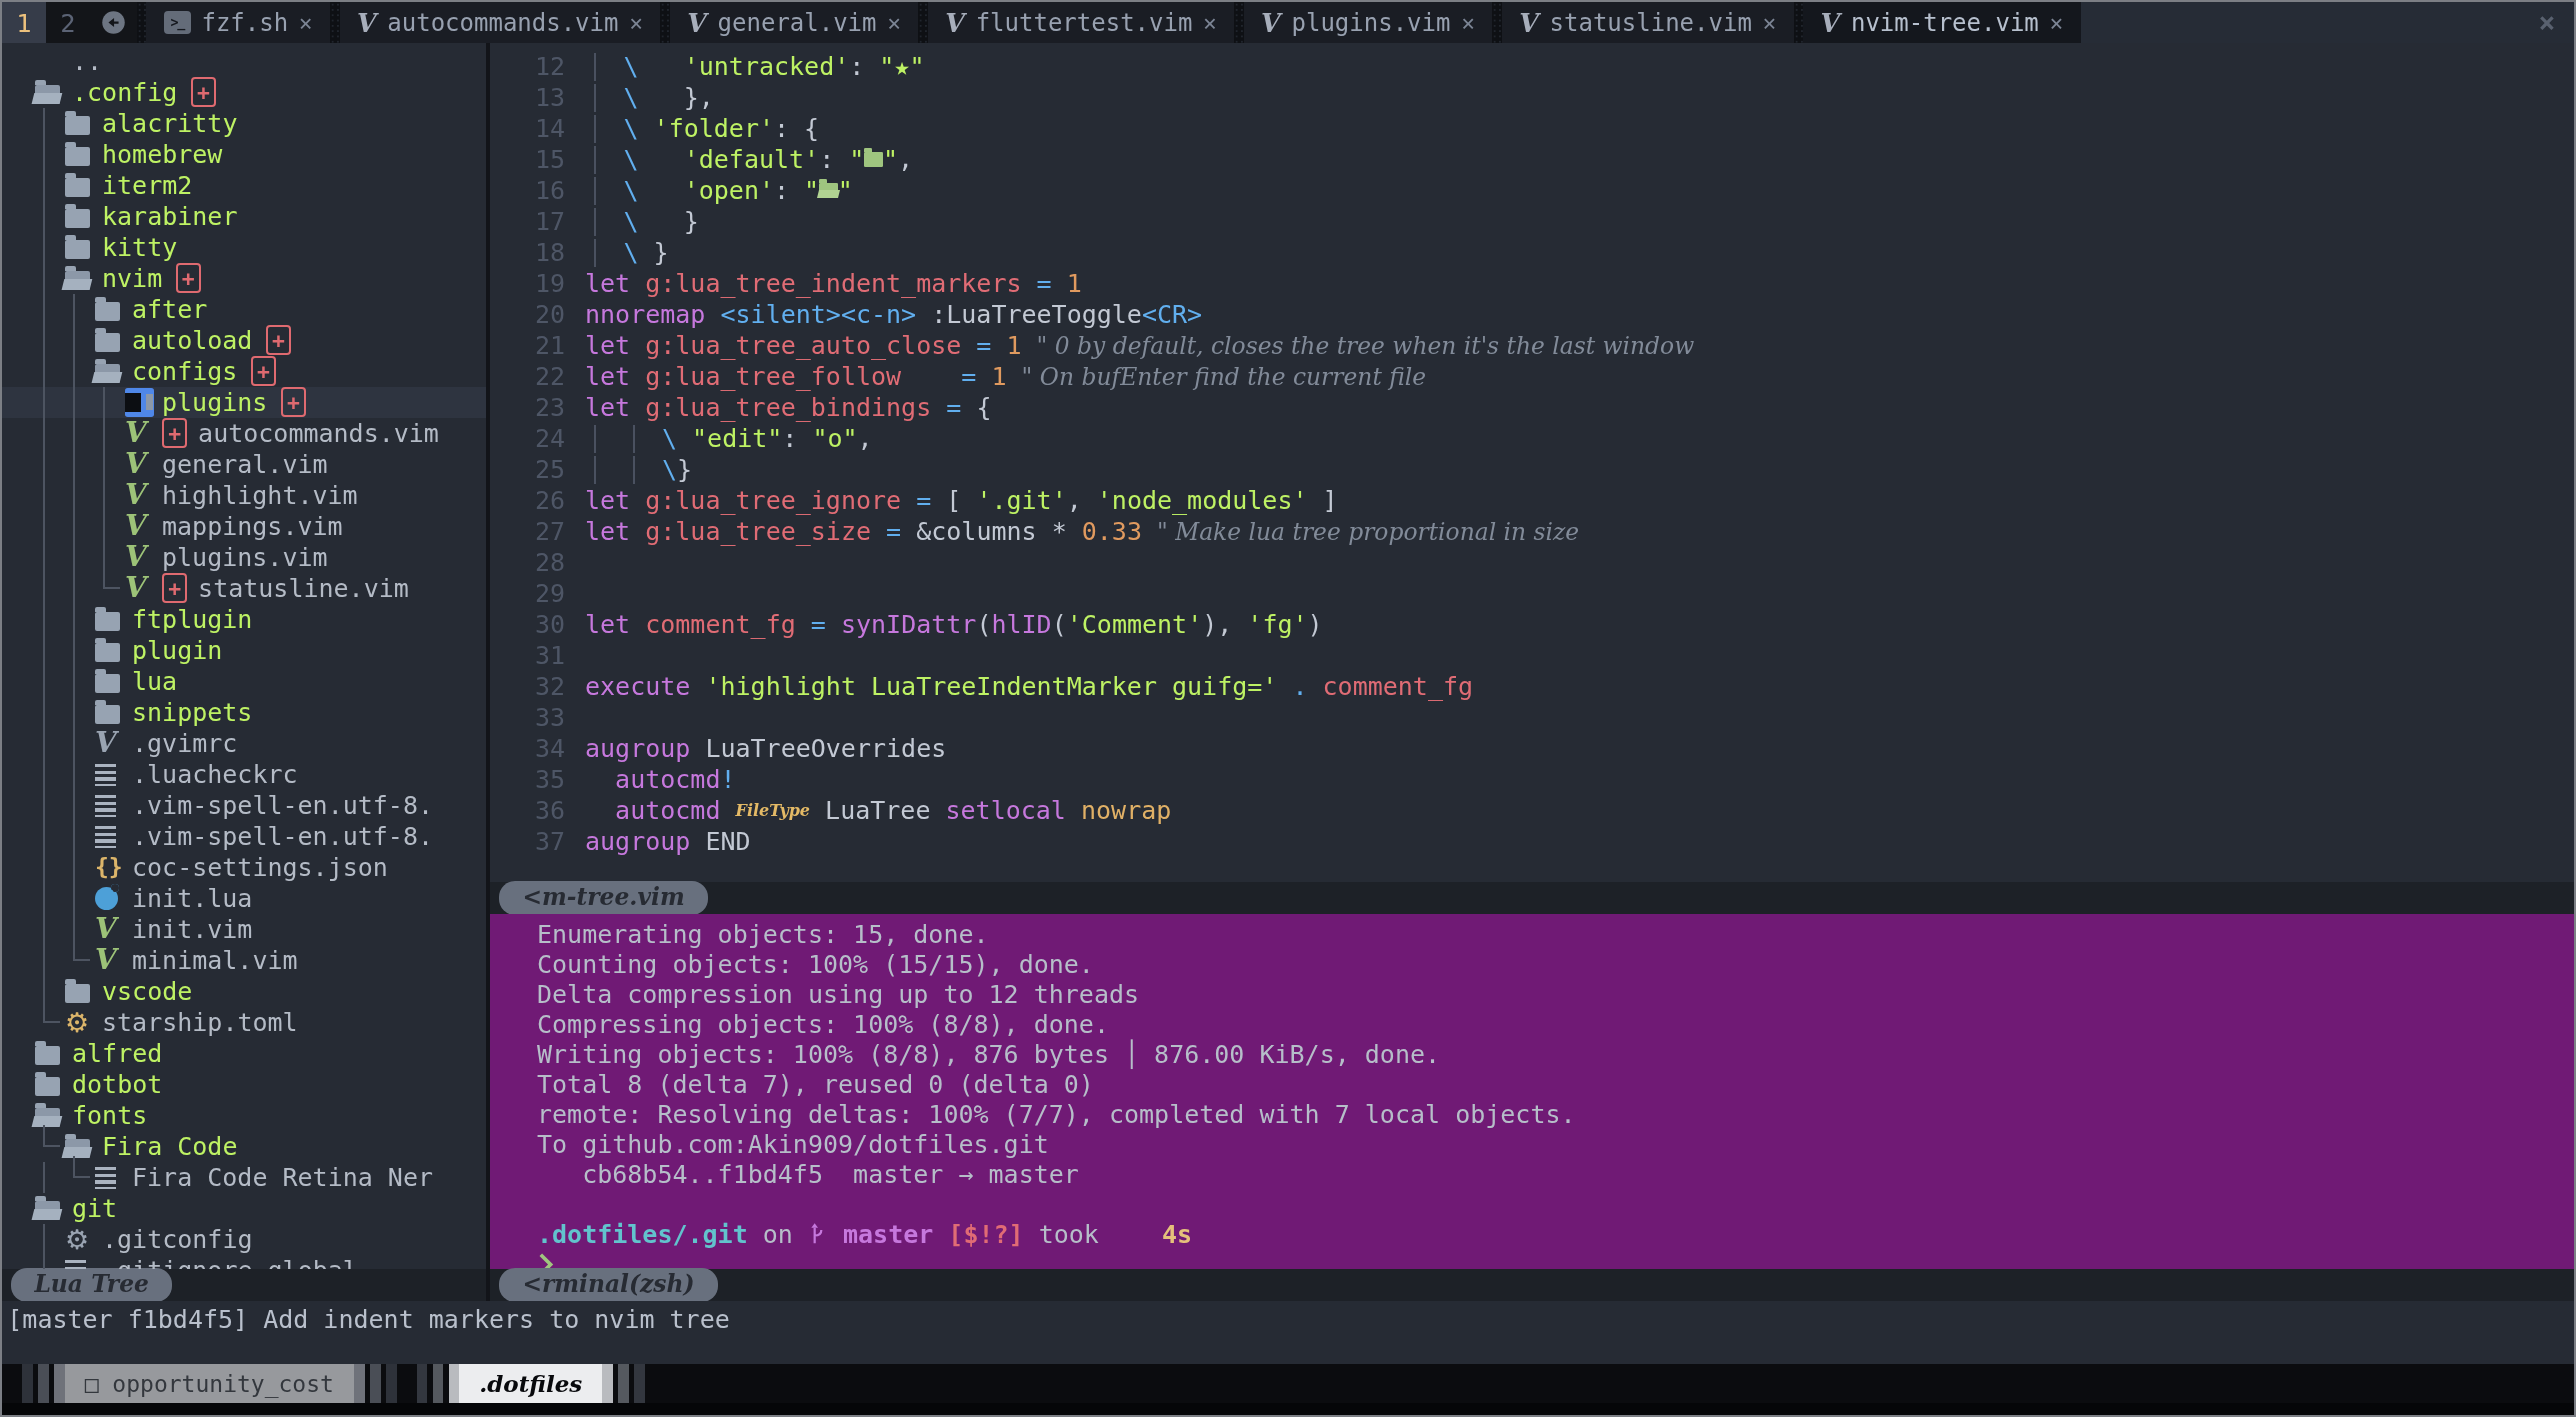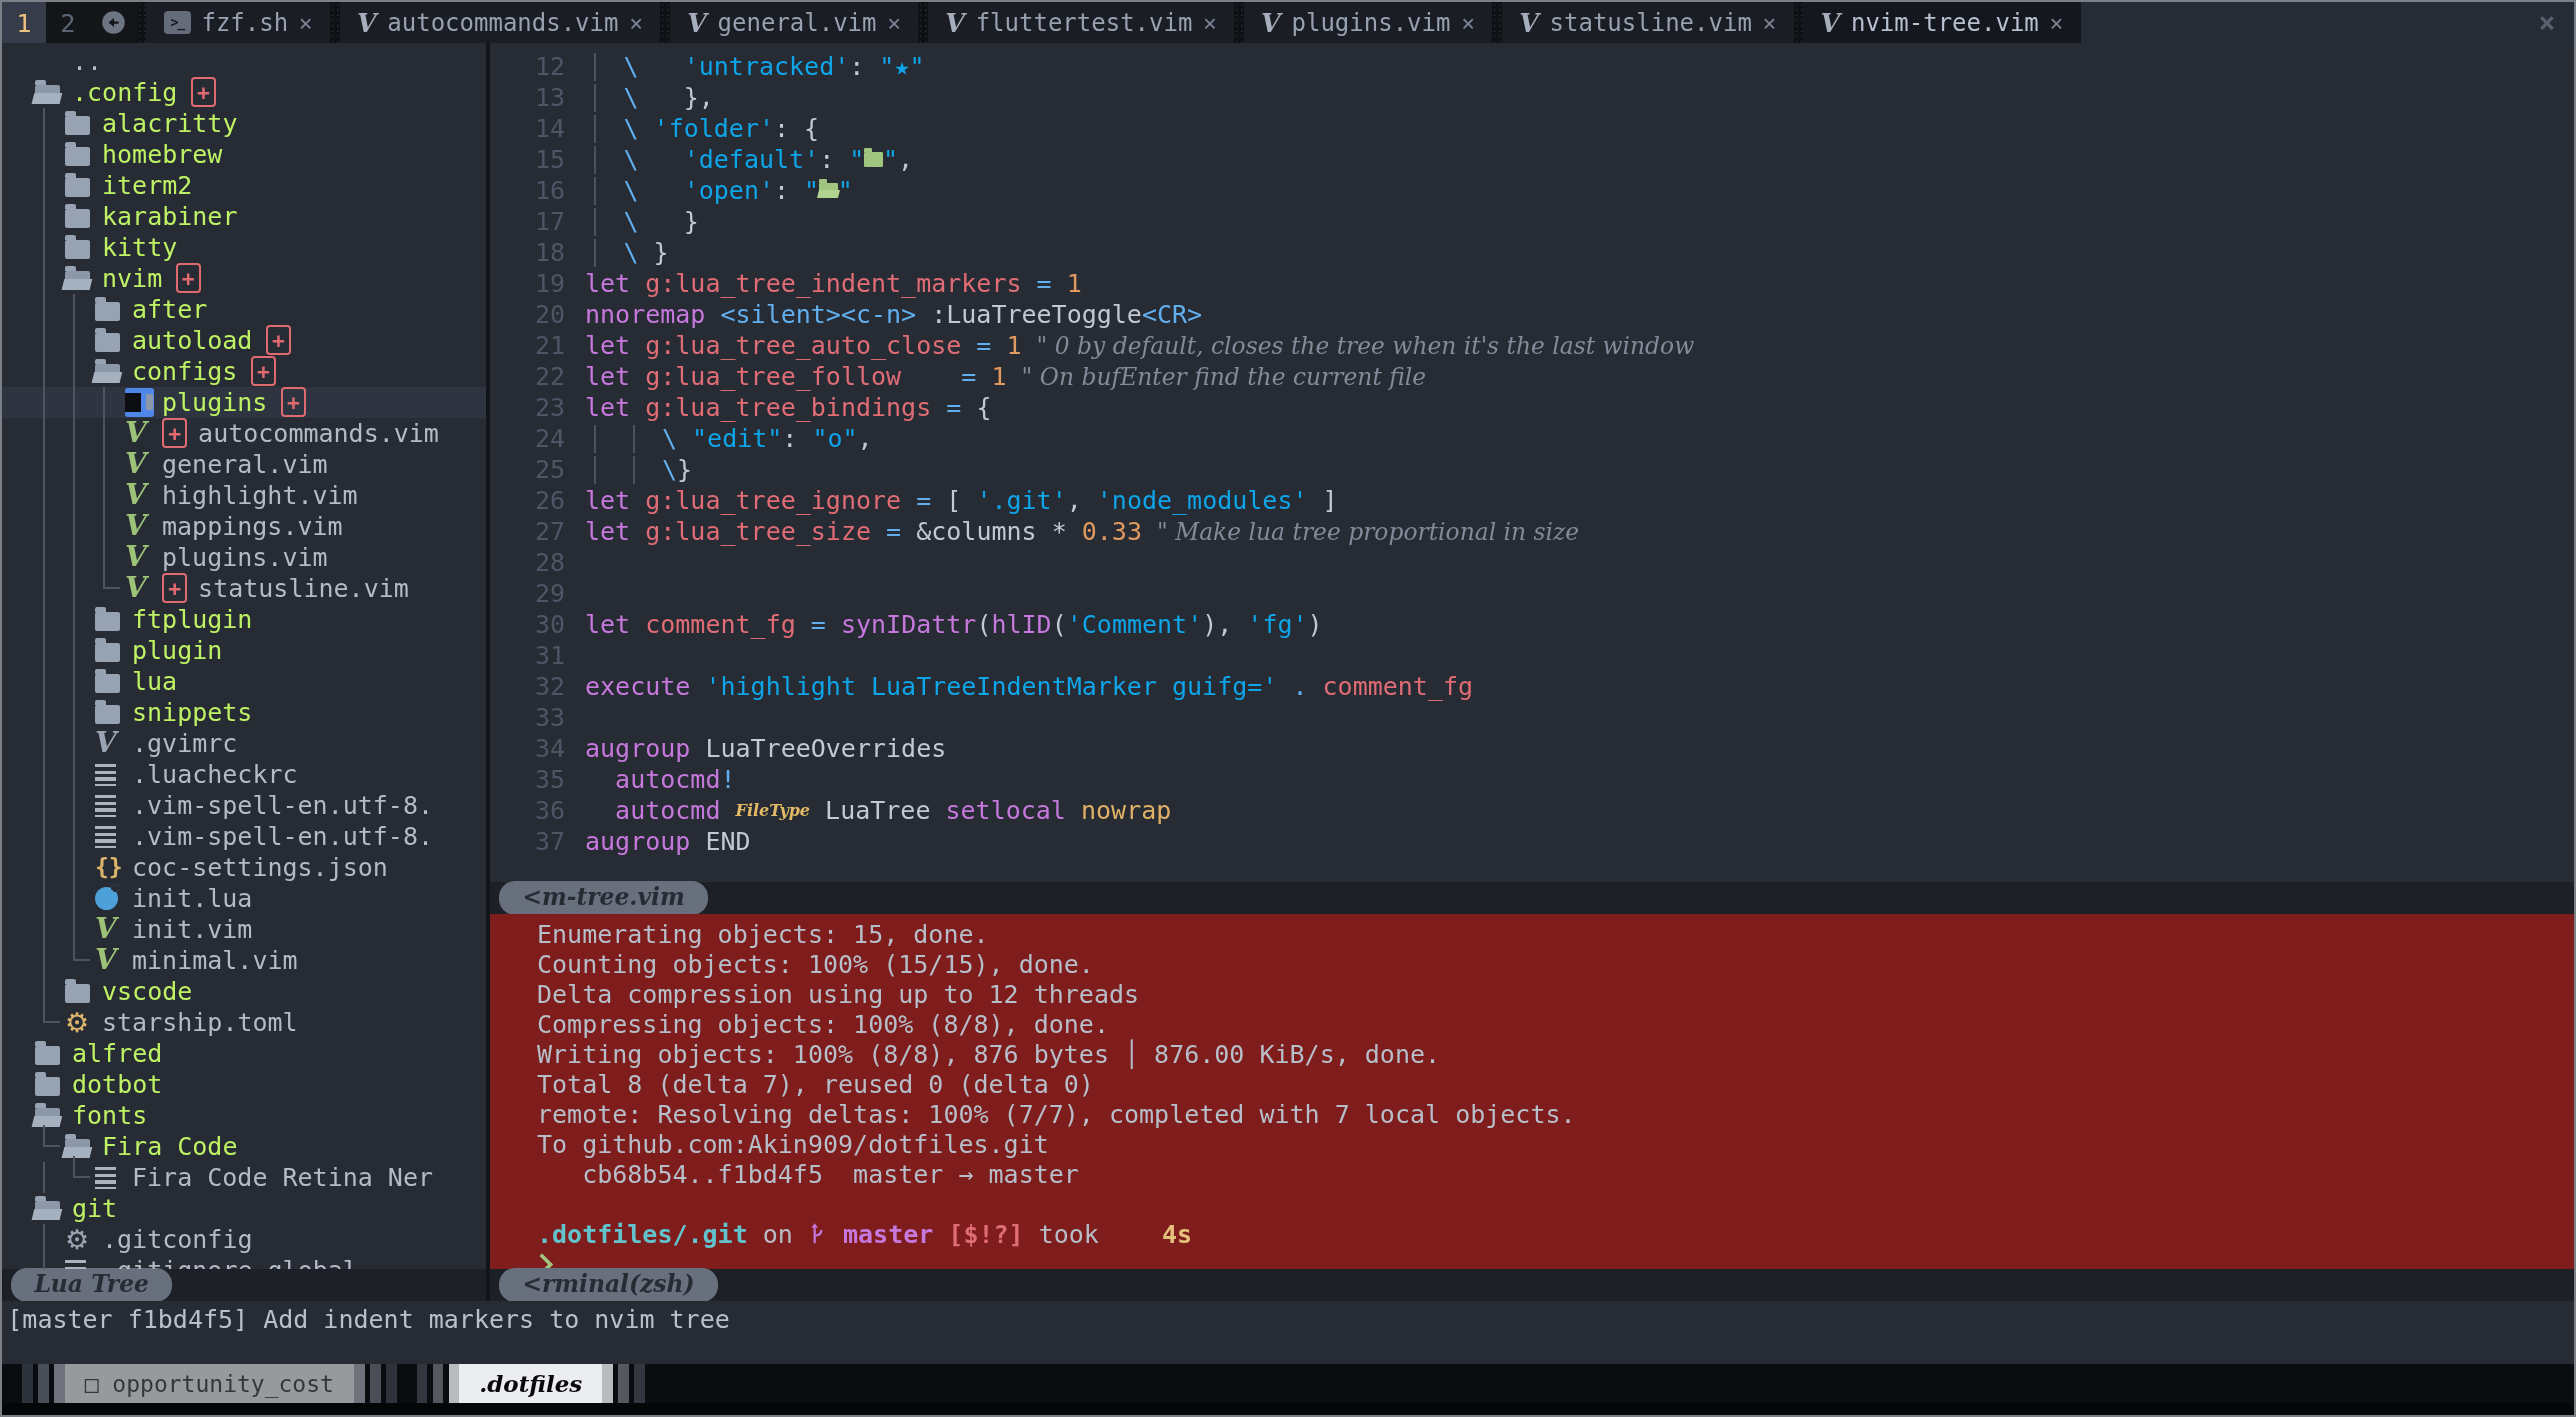--- a/index.html
+++ b/index.html
@@ -64,30 +64,30 @@
     font-family:"DejaVu Serif",serif;font-style:italic;font-weight:bold;font-size:23.4px;}
   
   .editor{height:831px;background:#262b34;padding-top:8px;overflow:hidden;flex:0 0 auto;}
   .cl{height:31px;display:flex;align-items:center;white-space:pre;font-size:25px;}
   .ln{width:75px;text-align:right;color:#4e5666;padding-right:20px;flex:0 0 auto;}
   .c-txt{color:#c3c9d4;}
   .c-kw{color:#c678dd;}
   .c-var{color:#e06c75;}
   .c-op{color:#61afef;}
   .c-num{color:#e09a5f;}
-  .c-str{color:#0ea5e9;}
+  .c-str{color:#bef264;}
   .c-cmt{color:#828b99;font-family:"DejaVu Serif",serif;font-style:italic;font-size:23.4px;}
   .c-type{color:#e4ba66;font-family:"DejaVu Serif",serif;font-style:italic;font-weight:bold;font-size:16px;}
   .c-opt{color:#e0b066;}
   .g{display:inline-block;width:2px;height:28px;background:#4a5160;margin:0 12px 0 9.4px;vertical-align:middle;}
   .mf{display:inline-block;width:18.7px;height:14.7px;background:#9fc57f;border-radius:1.3px;position:relative;vertical-align:baseline;}
   .mf::before{content:"";position:absolute;top:-4px;left:0;width:8px;height:4px;background:#9fc57f;border-radius:1.3px 1.3px 0 0;}
   .mf.open::after{content:"";position:absolute;left:-1.3px;bottom:0;width:21px;height:8px;background:#b1d392;transform:skewX(-14deg);}
   
-  .terminal{flex:1;background:#7f1d1d;padding:5.3px 0 0 47px;overflow:hidden;}
+  .terminal{flex:1;background:#701a75;padding:5.3px 0 0 47px;overflow:hidden;}
   .tl{height:30px;display:flex;align-items:center;white-space:pre;font-size:25px;color:#b6bec9;}
   .t-cyan{color:#62c3cd;font-weight:bold;}
   .t-magb{color:#c678dd;font-weight:bold;}
   .t-redb{color:#e06c75;font-weight:bold;}
   .t-yelb{color:#e5c07b;font-weight:bold;margin-left:48px;}
   .t-plain{color:#b6bec9;}
   
   .msg{height:59px;background:#262b34;color:#b9c0cc;font-size:25px;display:flex;align-items:flex-start;padding:4px 0 0 5.3px;flex:0 0 auto;white-space:pre;}
   .tmux{height:39px;background:#0b0c0f;display:flex;align-items:stretch;padding-left:20px;flex:0 0 auto;}
   .twin{display:flex;align-items:stretch;margin-right:20px;}

